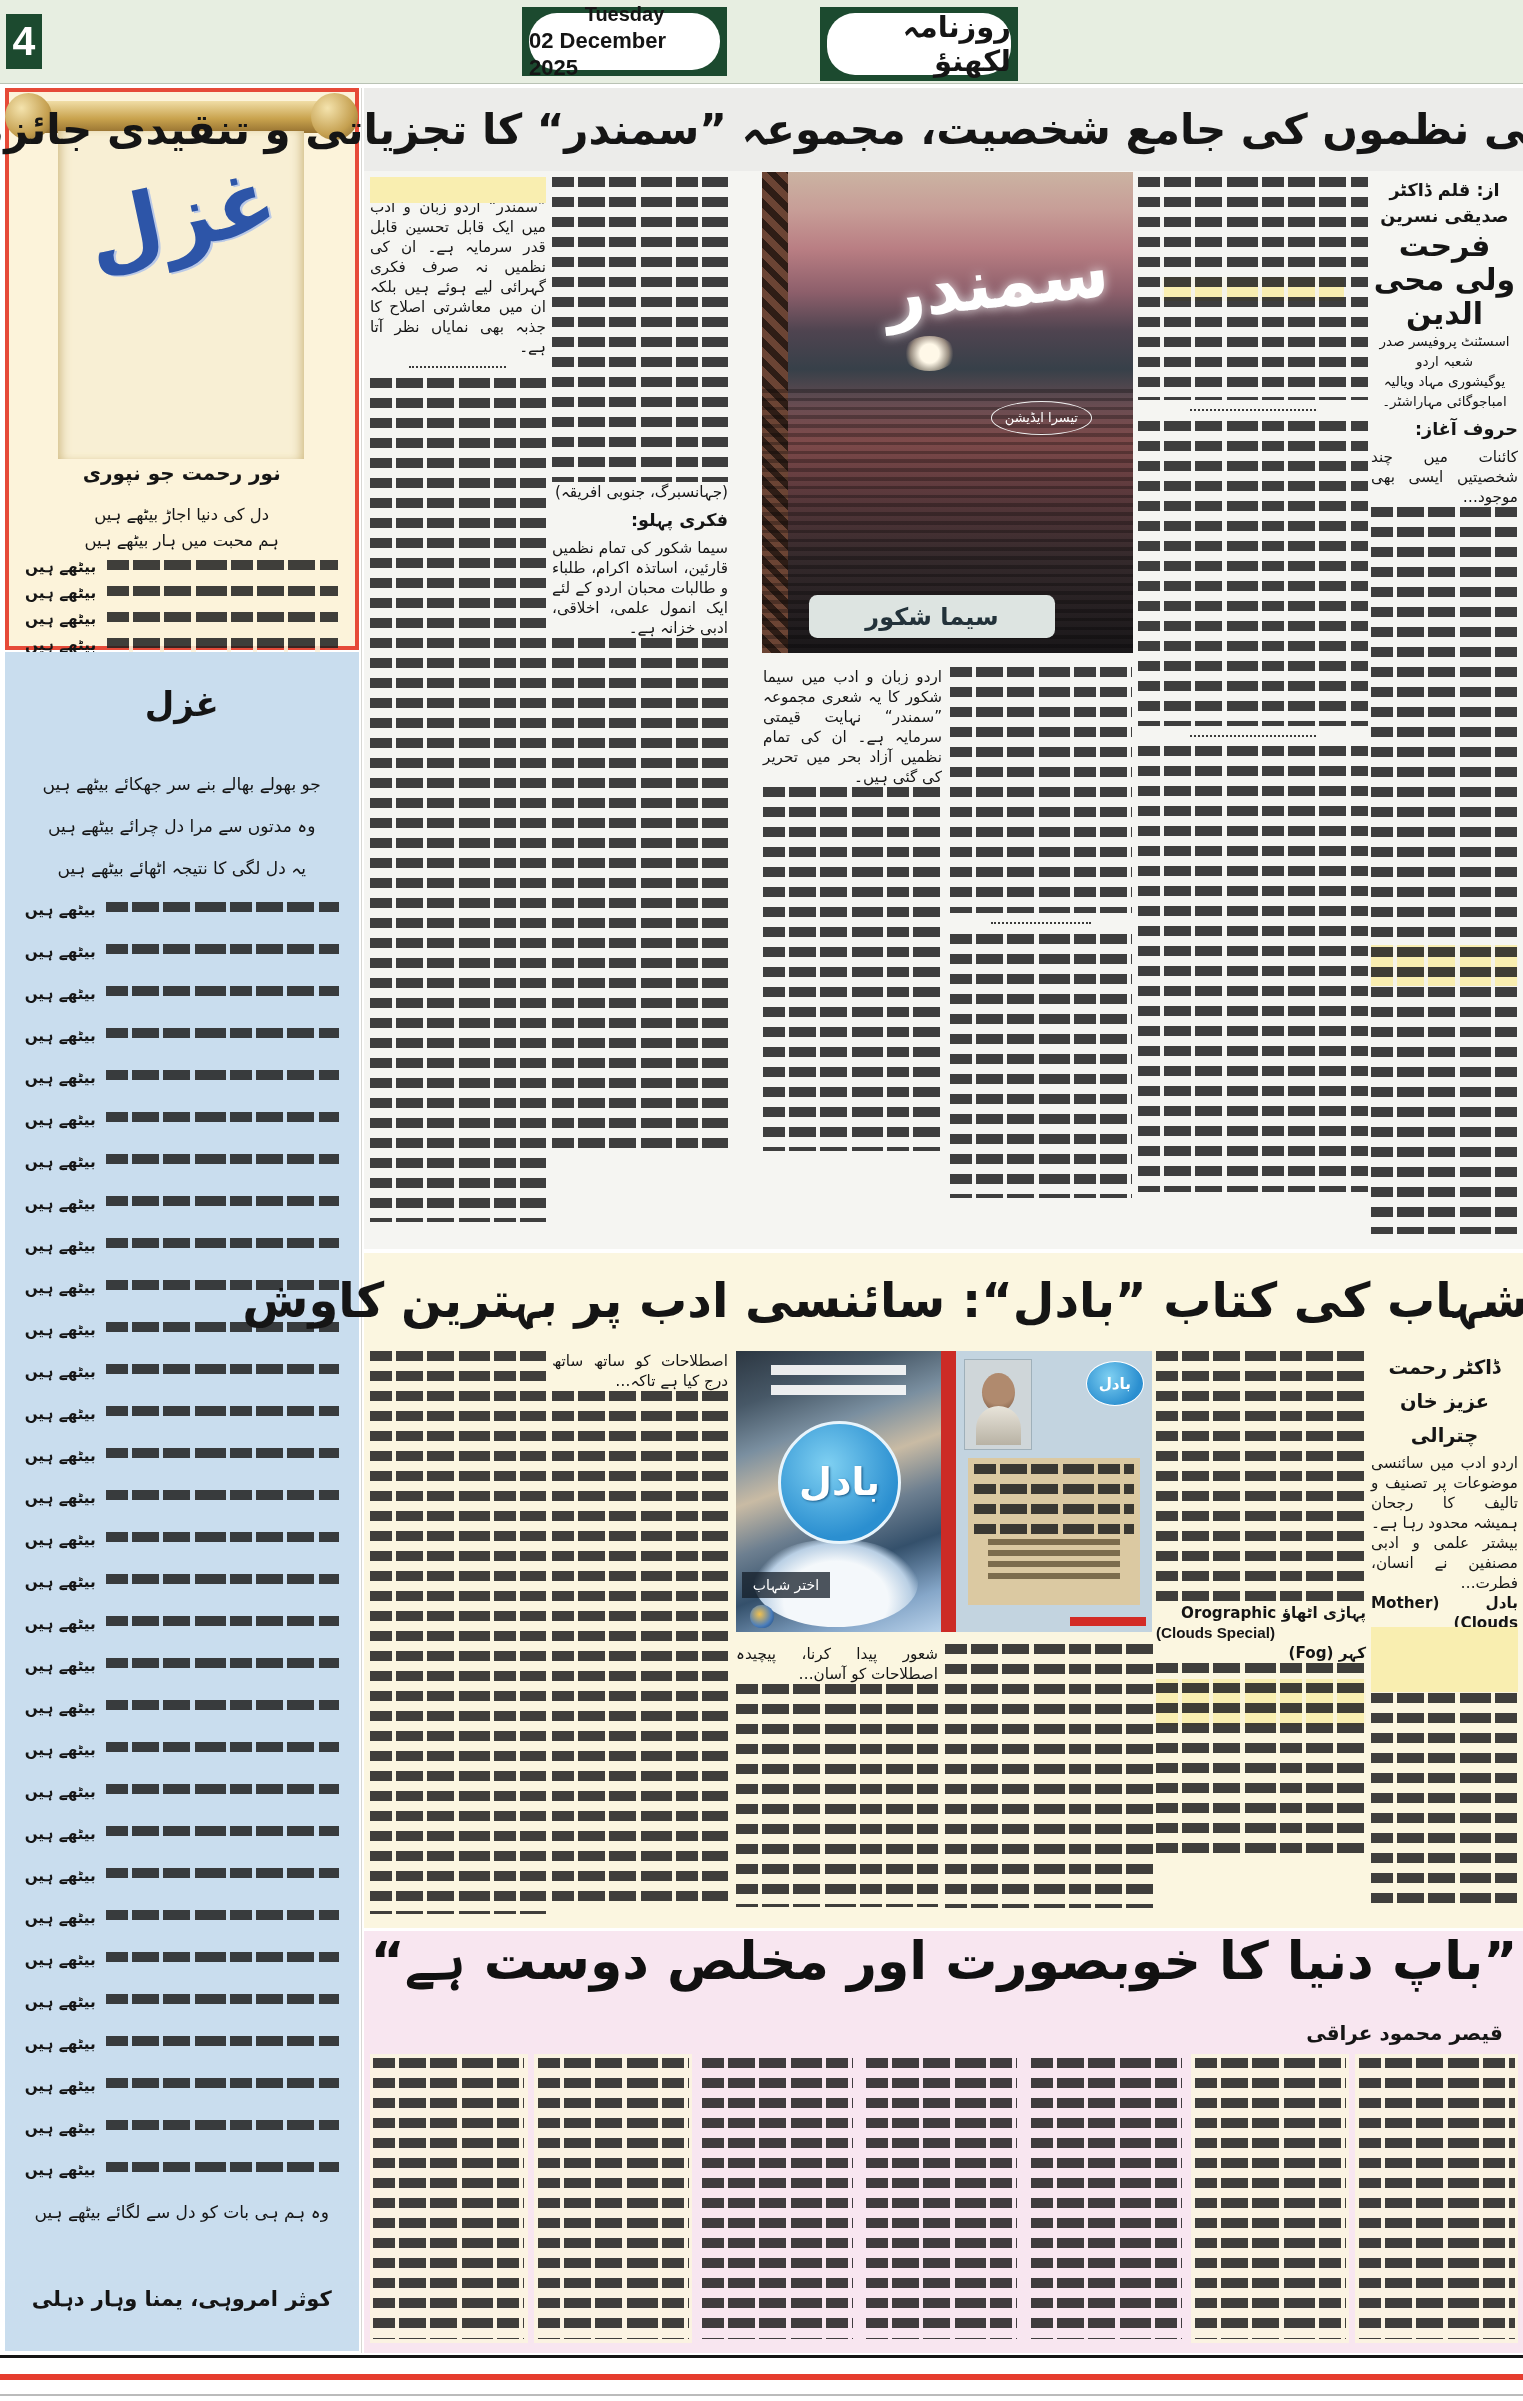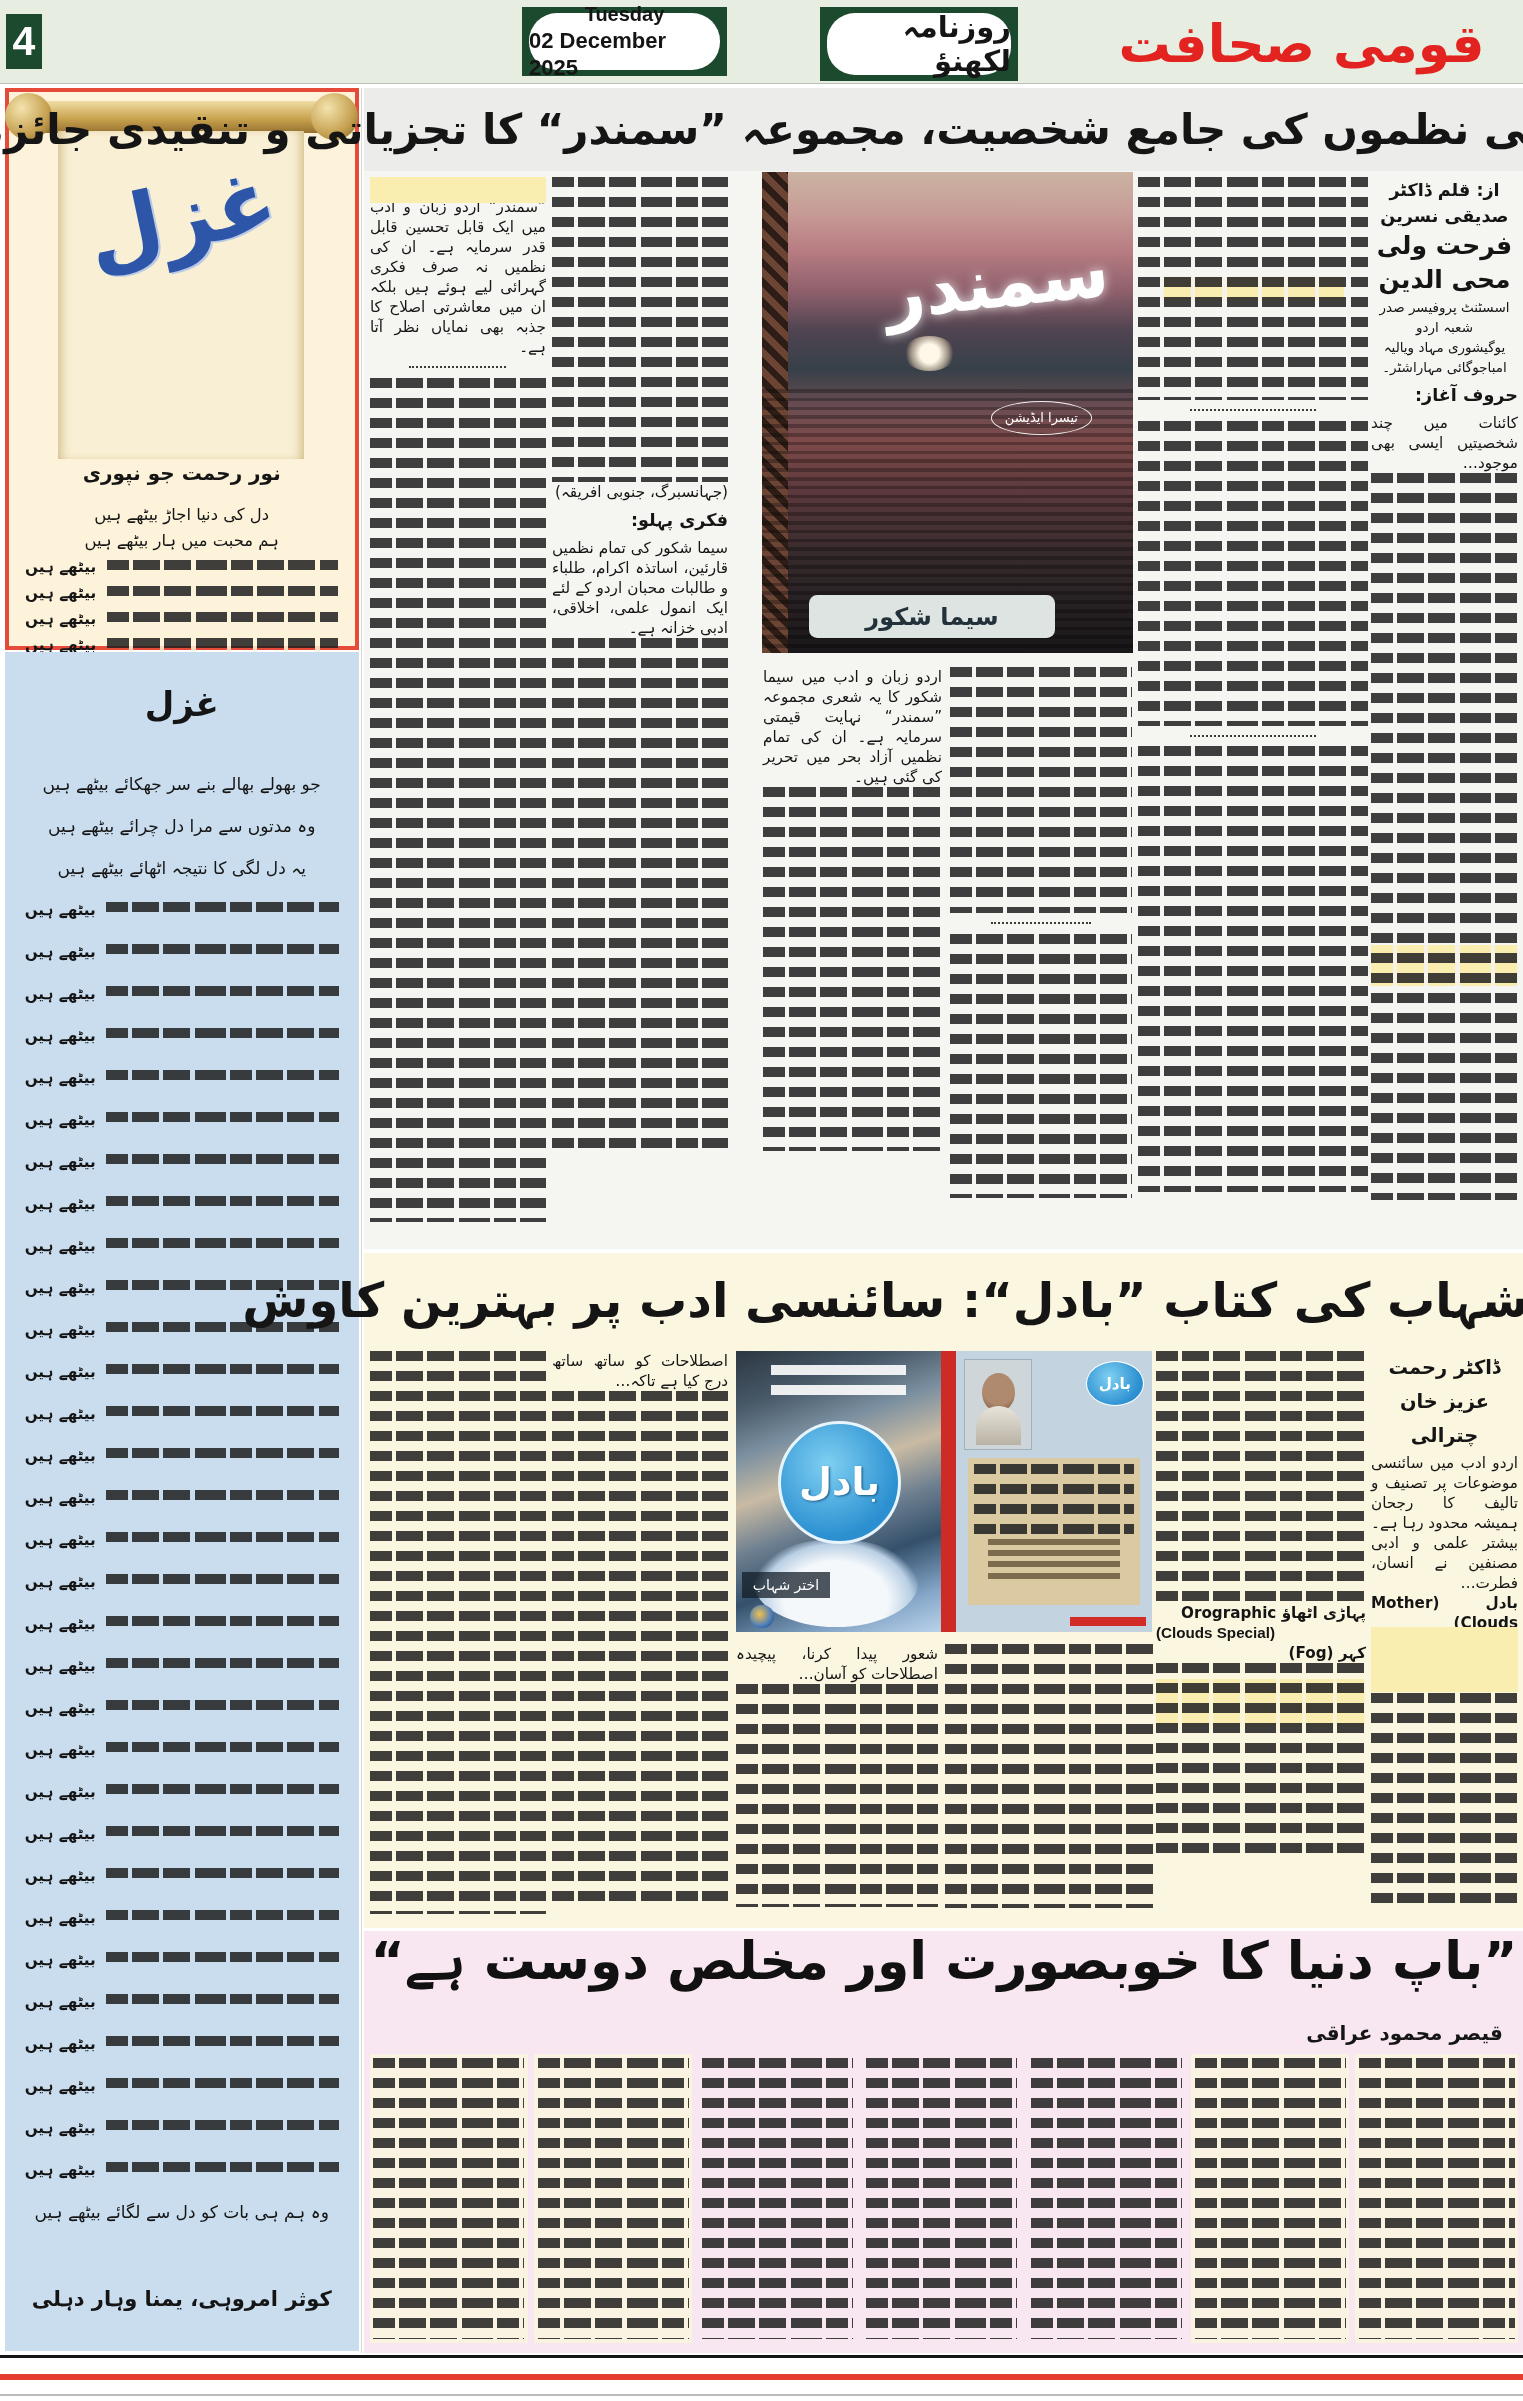--- a/index.html
+++ b/index.html
@@ -70,21 +70,21 @@
   #poem2 .pline .tx{height:16.4px;--bg:#c9ddee;}
   #poet2{position:absolute;left:0;right:0;top:1635px;font-size:21px;font-weight:bold;text-align:center;}
 
   
   #h1band{left:364px;top:88px;width:1160px;height:83px;background:#ececea;
           display:flex;align-items:center;justify-content:center;}
   #h1band .h{font-size:42px;font-weight:bold;white-space:nowrap;}
   #a1body{left:364px;top:171px;width:1160px;height:1078px;background:#f5f5f2;}
   .sub{font-size:17.6px;font-weight:bold;margin:8.2px 0;}
   .byl1{font-size:17.6px;font-weight:bold;text-align:center;line-height:26px;}
-  .byl2{font-size:25px;font-weight:bold;text-align:center;line-height:34px;}
+  .byl2{font-size:30px;font-weight:bold;text-align:center;line-height:34px;}
   .byl3{font-size:13.5px;text-align:center;line-height:20px;}
 
   
   #cover1{left:398px;top:1.2px;width:371px;height:481px;
           background:linear-gradient(180deg,#cbb3a2 0%,#c79d97 8%,#b97e83 16%,#8d5f6b 25%,
                      #4f4450 33%,#374049 41%,#6b4d52 49%,#7e4a4a 56%,#5d3a3d 66%,#352a2c 80%,#191719 100%);}
   #cover1 .sun{position:absolute;left:38%;top:34%;width:53px;height:35px;border-radius:50%;
           background:radial-gradient(circle,#fff8e8 0 30%,rgba(255,230,190,.45) 60%,transparent 75%);}
   #cover1 .streaks{position:absolute;left:0;right:0;top:45%;bottom:0;
           background:repeating-linear-gradient(180deg,rgba(0,0,0,.28) 0 3.5px,transparent 3.5px 8.8px);}
@@ -163,21 +163,20 @@
     <div id="pgnum" class="abs lat">4</div>
     <div id="datebox" class="abs greenbox">
       <div class="pill">
         <div class="d1 lat">Tuesday</div>
         <div class="d2 lat">02 December 2025</div>
       </div>
     </div>
     <div id="rozbox" class="abs greenbox">
       <div class="pill rtl">روزنامہ لکھنؤ</div>
     </div>
-    <div id="masthead" class="abs rtl">قومی صحافت</div>
   </div>
 
   <div id="vsep" class="abs"></div>
 
   <div id="redbox" class="abs">
     <div id="rod"></div>
     <div class="knob" style="left:-3.5px;"></div>
     <div class="knob" style="right:-3.5px;"></div>
     <div id="parch">
       <div id="ghz1" class="ctr">غزل</div>

